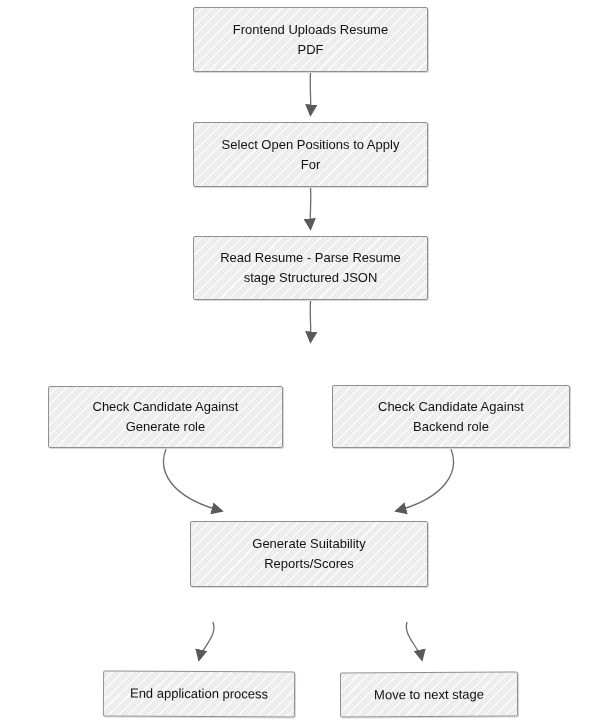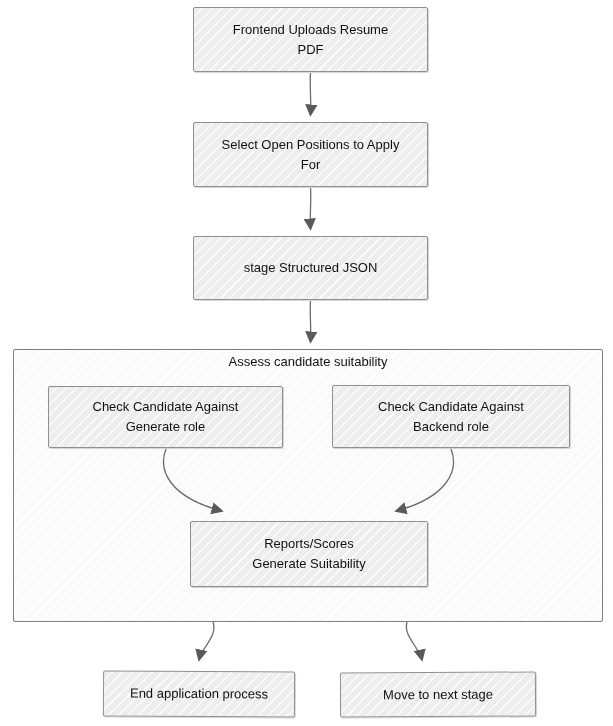--- a/index.html
+++ b/index.html
@@ -59,23 +59,20 @@
     pointer-events: none;
   }
   .tilt-a { transform: rotate(0.35deg); }
   .tilt-b { transform: rotate(-0.3deg); }
 </style>
 </head>
 <body>
 
 <div class="canvas">
 
-  <div class="subgraph" style="left:13px; top:349px; width:590px; height:273px;">
-    <div class="subgraph-label">Assess candidate suitability</div>
-  </div>
 
   <svg class="edges" viewBox="0 0 613 726">
     <defs>
       <marker id="ah" viewBox="0 0 10 10" refX="8.5" refY="5" markerWidth="9.5" markerHeight="9.5" orient="auto">
         <path d="M0,0 L10,5 L0,10 z" fill="#5a5a5a"></path>
       </marker>
     </defs>
     <g stroke="#6b6b6b" stroke-width="1.3" fill="none">
       <path d="M310.5,73 C309.5,88 311.5,102 310.5,115" marker-end="url(#ah)"></path>
       <path d="M310.5,188 C311.5,203 309.5,216 310.5,229" marker-end="url(#ah)"></path>
@@ -91,39 +88,40 @@
     <span class="nline">Frontend Uploads Resume</span>
     <span class="nline">PDF</span>
   </div>
 
   <div class="node" style="left:193px; top:122px; width:235px; height:65px;text-align:right;">
     <span class="nline">Select Open Positions to Apply</span>
     <span class="nline">For</span>
   </div>
 
   <div class="node" style="left:193px; top:236px; width:235px; height:64px;">
+    <span class="nline">Read Resume - Parse Resume</span>
     <span class="nline">stage Structured JSON</span>
   </div>
 
   <div class="node" style="left:48px; top:386px; width:235px; height:62px;">
     <span class="nline">Check Candidate Against</span>
     <span class="nline">Generate role</span>
   </div>
 
   <div class="node" style="left:332px; top:385px; width:238px; height:63px;">
     <span class="nline">Check Candidate Against</span>
     <span class="nline">Backend role</span>
   </div>
 
   <div class="node" style="left:190px; top:521px; width:238px; height:66px;">
+    <span class="nline">Generate Suitability</span>
     <span class="nline">Reports/Scores</span>
-    <span class="nline">Generate Suitability</span>
   </div>
 
   <div class="node tilt-a" style="left:103px; top:671px; width:192px; height:46px;">
     <span class="nline">End application process</span>
   </div>
 
-  <div class="node tilt-b" style="left:340px; top:672px; width:196px; height:45px;">
+  <div class="node tilt-b" style="left:340px; top:672px; width:178px; height:45px;">
     <span class="nline">Move to next stage</span>
   </div>
 
 </div>
 
 </body></html>

